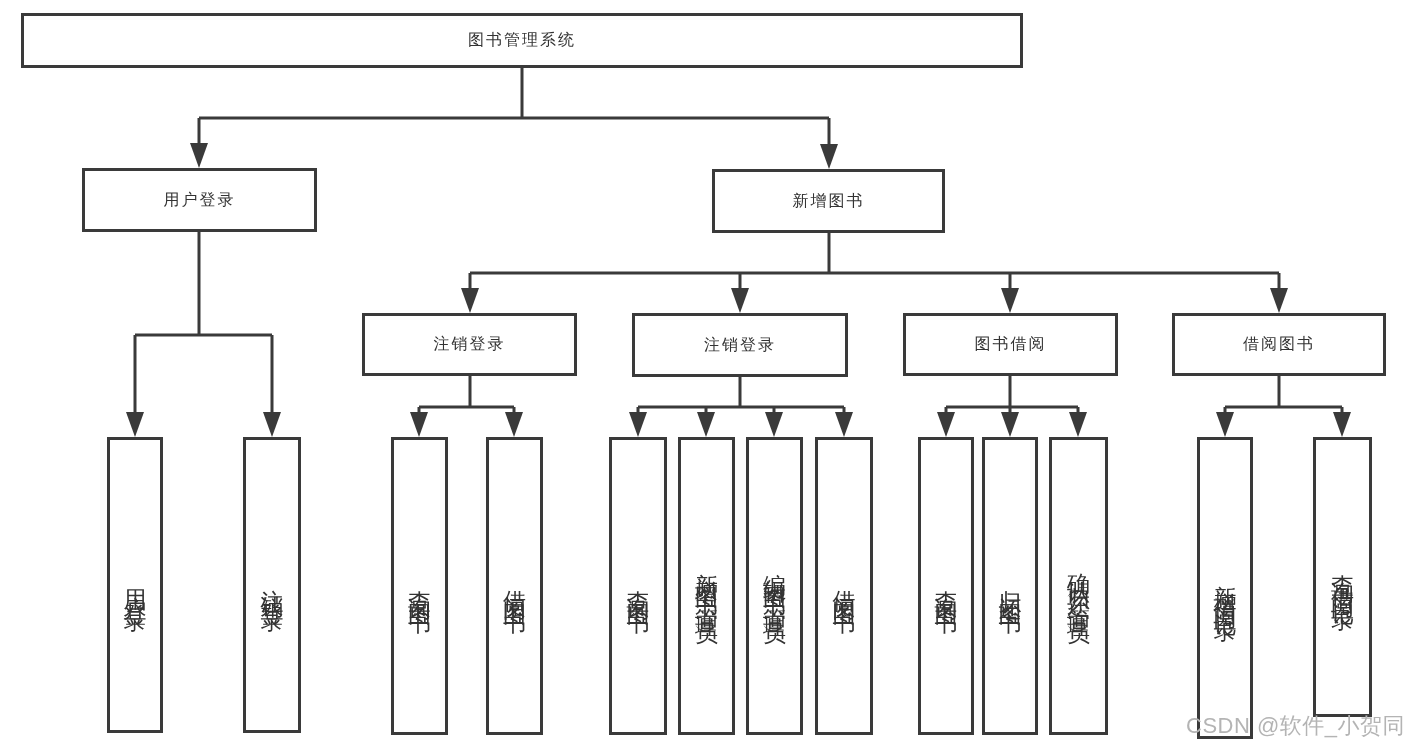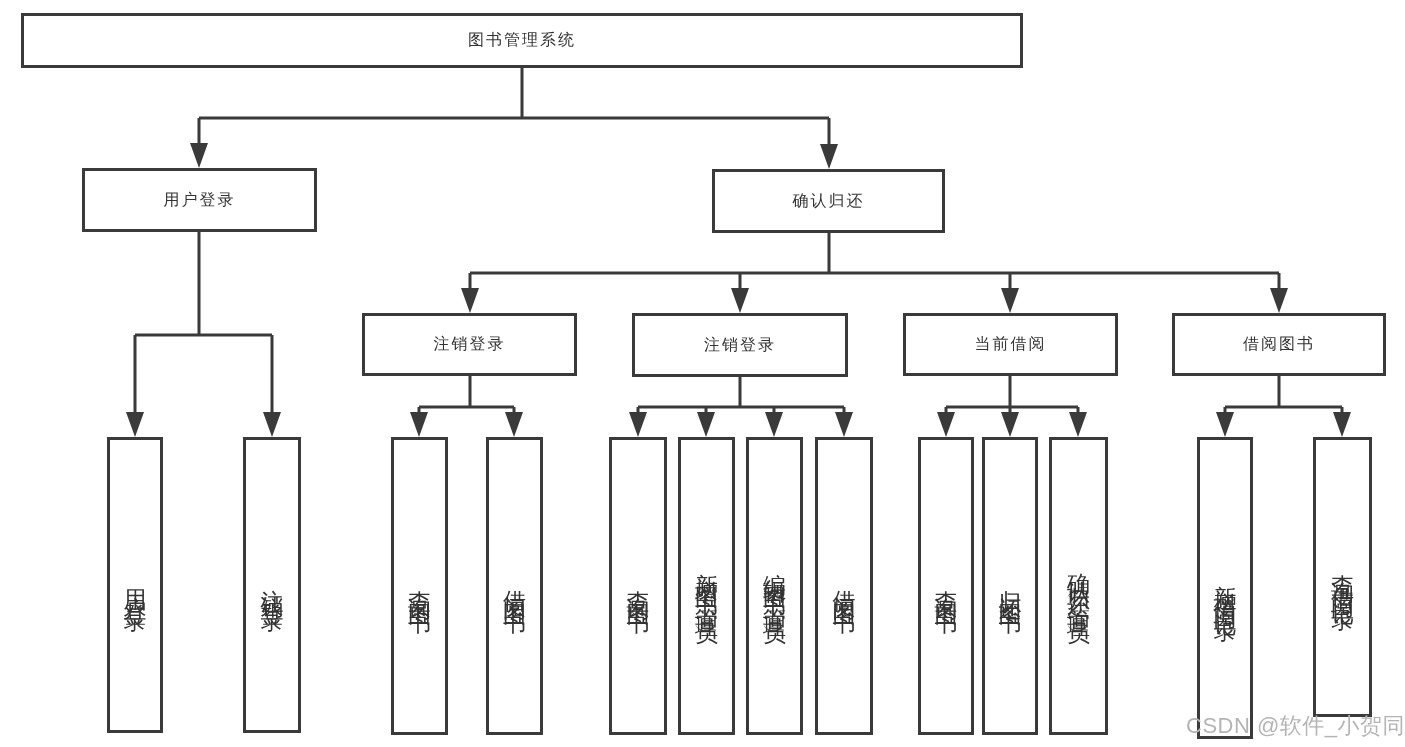--- a/index.html
+++ b/index.html
@@ -75,31 +75,31 @@
   </svg>
 
   <div class="box" style="left:21px;top:13px;width:1002px;height:55px">
     <span class="hl">图书管理系统</span>
   </div>
 
   <div class="box" style="left:82px;top:168px;width:235px;height:64px">
     <span class="hl">用户登录</span>
   </div>
   <div class="box" style="left:712px;top:169px;width:233px;height:64px">
-    <span class="hl">确认归还</span>
+    <span class="hl">新增图书</span>
   </div>
 
   <div class="box" style="left:362px;top:313px;width:215px;height:63px">
     <span class="hl">注销登录</span>
   </div>
   <div class="box" style="left:632px;top:313px;width:216px;height:64px">
     <span class="hl">注销登录</span>
   </div>
   <div class="box" style="left:903px;top:313px;width:215px;height:63px">
-    <span class="hl">当前借阅</span>
+    <span class="hl">图书借阅</span>
   </div>
   <div class="box" style="left:1172px;top:313px;width:214px;height:63px">
     <span class="hl">借阅图书</span>
   </div>
 
   <div class="box" style="left:107px;top:437px;width:56px;height:296px">
     <span class="vl">用户登录</span>
   </div>
   <div class="box" style="left:243px;top:437px;width:58px;height:296px">
     <span class="vl">注销登录</span>

